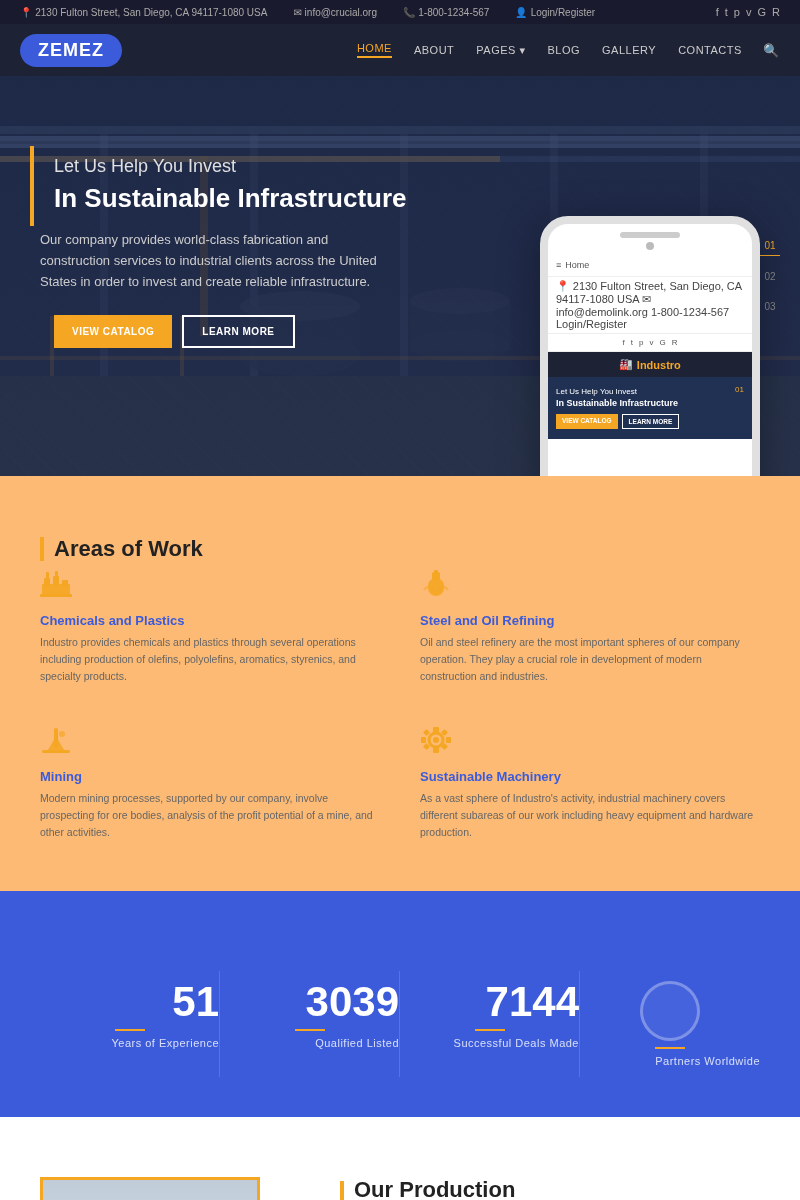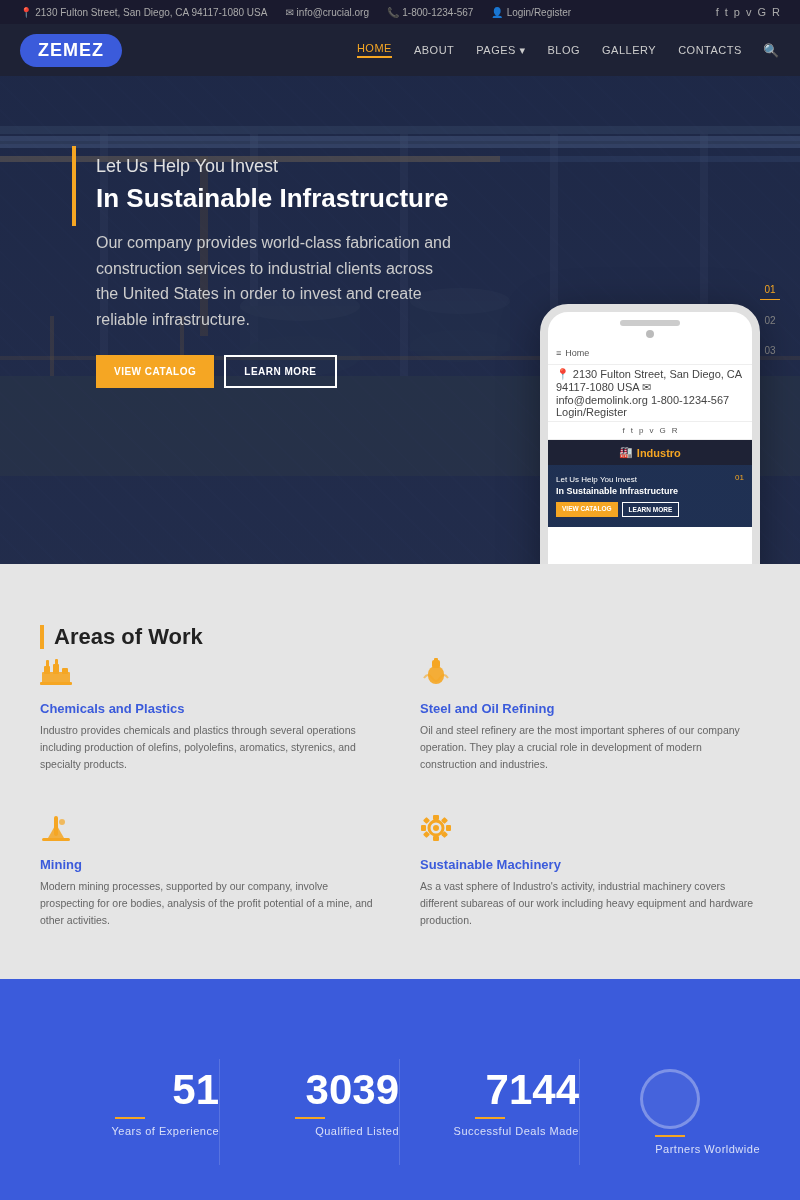--- a/index.html
+++ b/index.html
@@ -8,21 +8,21 @@
     
     .top-bar {
       background: #1a1a2e;
       color: #aaa;
       font-size: 10px;
       padding: 6px 20px;
       display: flex;
       justify-content: space-between;
       align-items: center;
     }
-    .top-bar-left { display: flex; gap: 18px; align-items: center; }
+    .top-bar-left { display: flex; gap: 26px; align-items: center; }
     .social-icons { display: flex; gap: 6px; }
     .social-icon { color: #aaa; font-size: 11px; cursor: pointer; }
 
     
     nav {
       background: #1e2235;
       display: flex;
       align-items: center;
       justify-content: space-between;
       padding: 0 20px;
@@ -45,30 +45,29 @@
       cursor: pointer;
       letter-spacing: 0.5px;
       text-transform: uppercase;
     }
     .nav-link.active { color: #f5a623; border-bottom: 2px solid #f5a623; padding-bottom: 2px; }
     .nav-search { color: #ccc; font-size: 13px; cursor: pointer; }
 
     
     .hero {
       position: relative;
-      height: 488px;
+      height: 400px;
       background: linear-gradient(rgba(10,20,50,0.65), rgba(10,20,50,0.55)),
         repeating-linear-gradient(
           90deg,
           rgba(60,80,120,0.08) 0px, rgba(60,80,120,0.08) 2px,
           transparent 2px, transparent 60px
         );
       background-color: #2a3a5c;
       overflow: hidden;
-      padding-left: 42px;
     }
     .hero-bg {
       position: absolute; inset: 0;
       background:
         linear-gradient(rgba(15,25,55,0.6), rgba(15,25,55,0.5)),
         repeating-linear-gradient(45deg, rgba(80,100,160,0.05) 0, rgba(80,100,160,0.05) 2px, transparent 2px, transparent 20px);
       background-color: #354060;
     }
     .hero-beam {
       position: absolute; top: 60px; left: 0; right: 0; height: 12px;
@@ -99,24 +98,23 @@
     .hero-title {
       color: #fff;
       font-size: 26px;
       font-weight: 700;
       line-height: 1.2;
       margin-bottom: 16px;
       margin-left: 14px;
     }
     .hero-description {
       color: #ccc;
-      font-size: 16px;
+      font-size: 13px;
       line-height: 1.6;
       margin-bottom: 22px;
-      margin-left: 14px;
       max-width: 360px;
     }
     .hero-buttons { display: flex; gap: 10px; margin-left: 14px; }
     .btn-primary {
       background: #f5a623;
       color: #fff;
       border: none;
       padding: 9px 18px;
       font-size: 10px;
       font-weight: 700;
@@ -217,21 +215,21 @@
       position: absolute; right: 8px; top: 8px;
       color: #f5a623; font-size: 8px;
     }
     .phone-btns { display: flex; gap: 4px; }
     .phone-btn-p { background: #f5a623; color: #fff; font-size: 6.5px; padding: 3px 6px; font-weight: 700; }
     .phone-btn-o { background: transparent; border: 1px solid #fff; color: #fff; font-size: 6.5px; padding: 3px 6px; font-weight: 700; }
 
     
     .areas-section {
       padding: 60px 40px 50px;
-      background: #e5e5e5;
+      background: #fdba74;
     }
     .section-accent { display: flex; align-items: center; gap: 10px; margin-bottom: 8px; }
     .section-accent-bar { width: 4px; height: 24px; background: #f5a623; }
     .section-title { font-size: 22px; font-weight: 700; color: #222; }
     .section-description { font-size: 11px; color: #666; line-height: 1.7; margin-bottom: 30px; max-width: 600px; }
     .areas-grid { display: grid; grid-template-columns: 1fr 1fr; gap: 42px 40px; }
     .area-item { }
     .area-icon { font-size: 28px; color: #f5a623; margin-bottom: 8px; }
     .area-name { font-size: 13px; font-weight: 700; color: #3b5bdb; margin-bottom: 6px; cursor: pointer; }
     .area-desc { font-size: 10.5px; color: #666; line-height: 1.6; }

